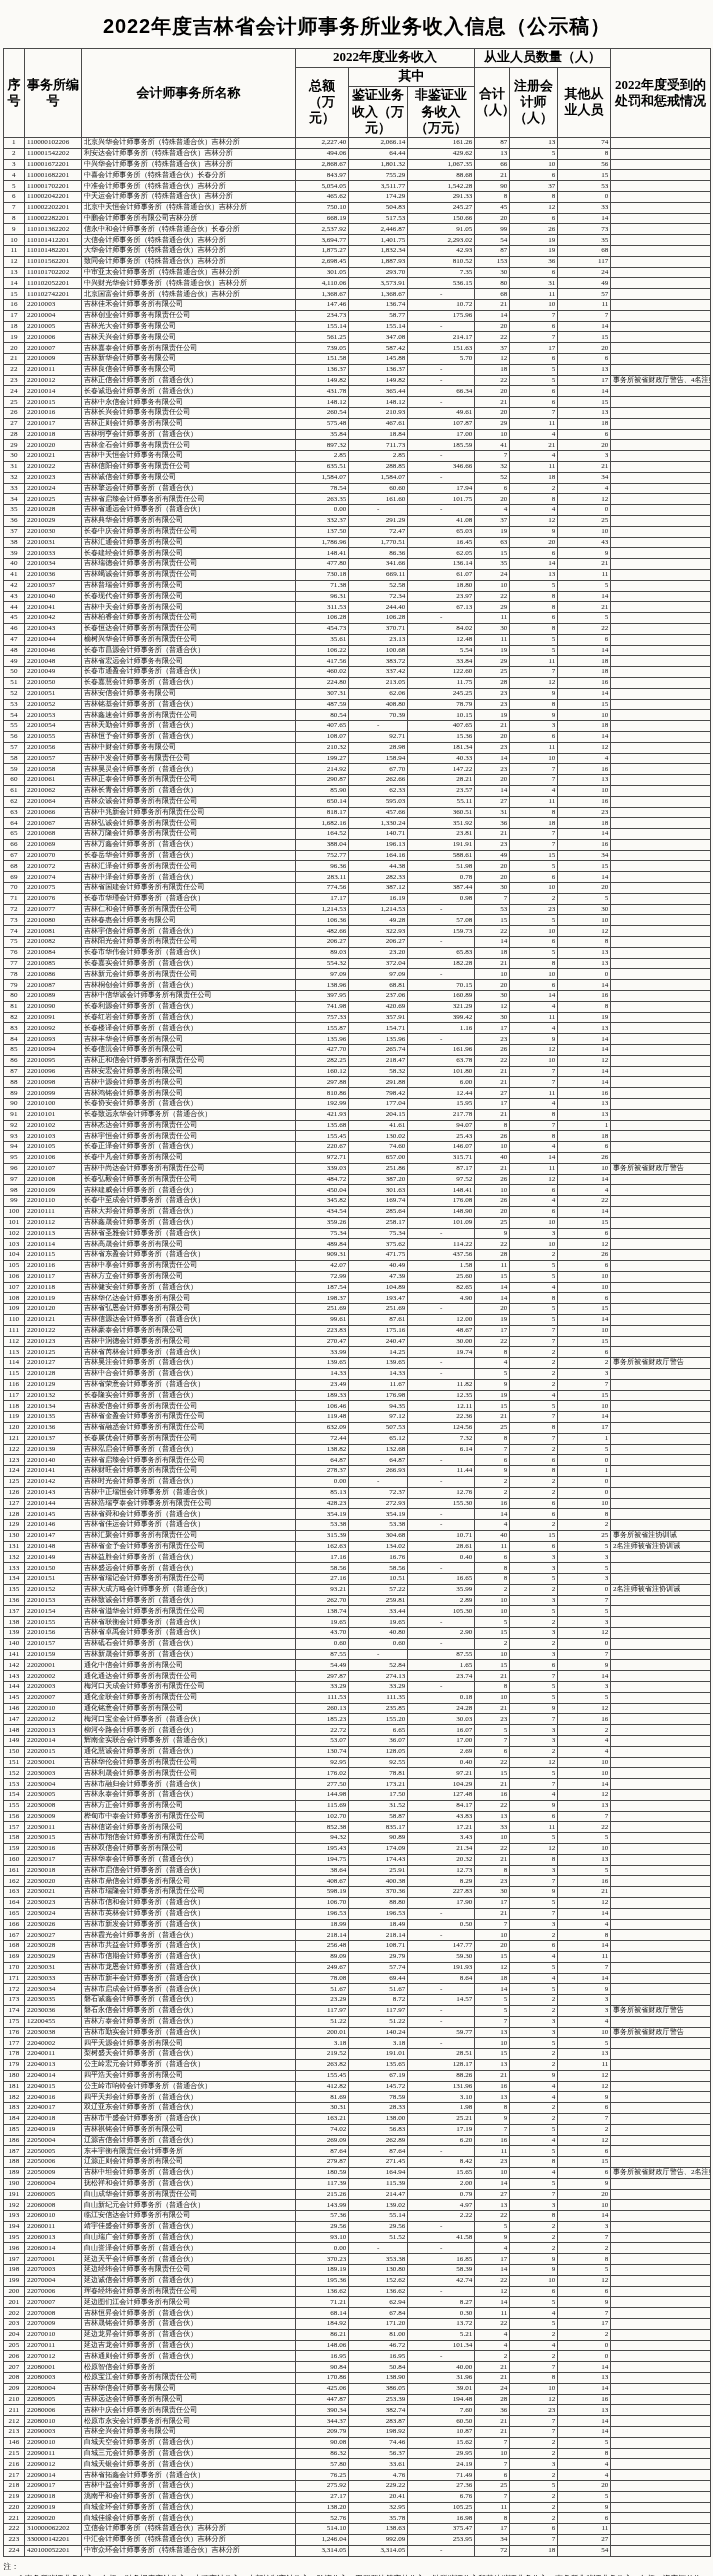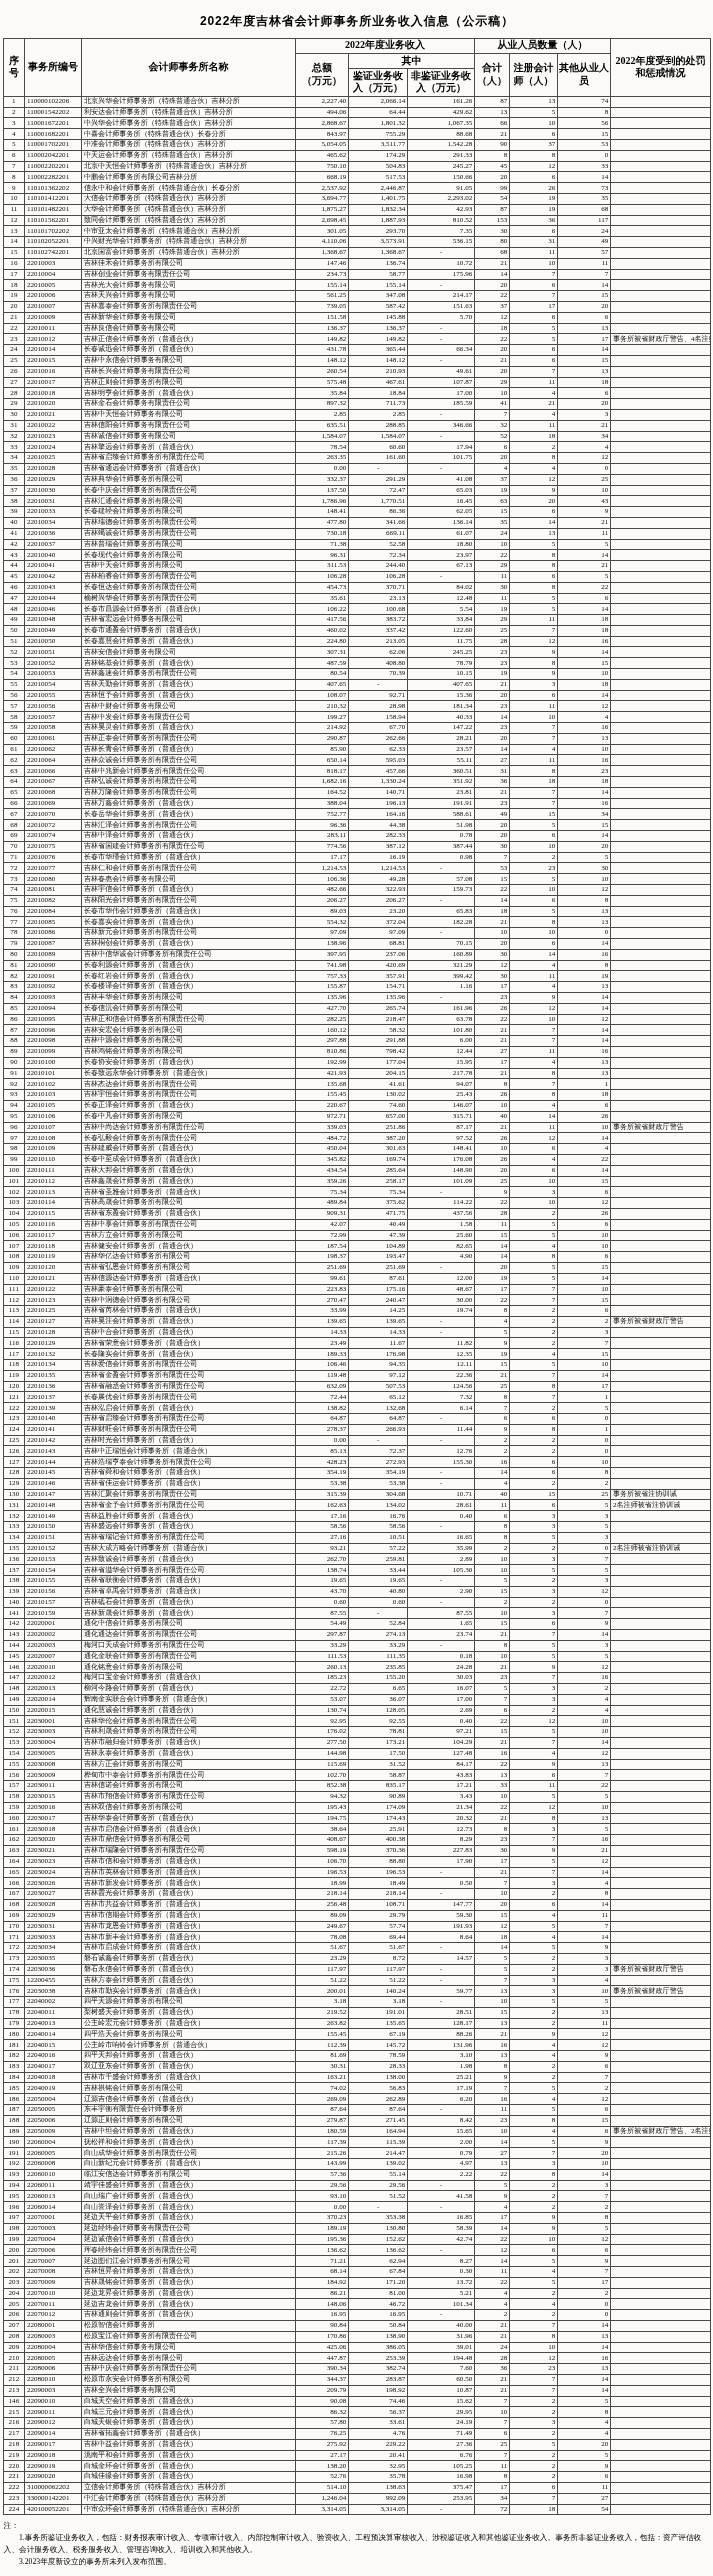--- a/index.html
+++ b/index.html
@@ -3,32 +3,32 @@
 <meta charset="utf-8">
 <style>
   html,body{margin:0;padding:0;}
   body{
     width:714px;min-height:2576px;background:#fbfaf7;color:#1a1a1a;
     font-family:"Liberation Serif","DejaVu Serif",serif;
   }
   .page{width:714px;}
   .doc-title{
     font-family:"Liberation Sans","DejaVu Sans",sans-serif;
-    font-weight:bold;font-size:12px;text-align:center;
+    font-weight:bold;font-size:20px;text-align:center;
     padding:12.5px 0 8px 0;letter-spacing:0.9px;color:#000;
   }
   table.main{
     width:708px;margin:0 2.7px;border-collapse:collapse;table-layout:fixed;
   }
   table.main th,table.main td{
     border:0.9px solid #4a4a4a;overflow:hidden;
   }
   table.main th{
     font-family:"Liberation Serif","DejaVu Serif",serif;
-    font-weight:bold;font-size:10px;line-height:1.25;text-align:center;
+    font-weight:bold;font-size:13px;line-height:1.25;text-align:center;
     padding:0.9px 0.9px;color:#000;
   }
   thead tr.h1 th{height:11.6px;}
   thead tr.h2 th{height:10.7px;}
   thead tr.h3 th{height:21.4px;}
   table.main td{
     font-size:7.1px;line-height:1.3;height:9.8px;padding:0 1.8px;
     white-space:nowrap;color:#111;
   }
   td.c-seq{text-align:center;}
@@ -2243,21 +2243,21 @@
           <td class="c-num">88.26</td>
           <td class="c-int">21</td>
           <td class="c-int">9</td>
           <td class="c-int">12</td>
           <td class="c-penalty"></td>
         </tr>
         <tr>
           <td class="c-seq">181</td>
           <td class="c-code">22040015</td>
           <td class="c-name">公主岭市响铃会计师事务所（普通合伙）</td>
-          <td class="c-num">112.39</td>
+          <td class="c-num">412.82</td>
           <td class="c-num">145.72</td>
           <td class="c-num">131.96</td>
           <td class="c-int">16</td>
           <td class="c-int">4</td>
           <td class="c-int">12</td>
           <td class="c-penalty"></td>
         </tr>
         <tr>
           <td class="c-seq">182</td>
           <td class="c-code">22040016</td>

